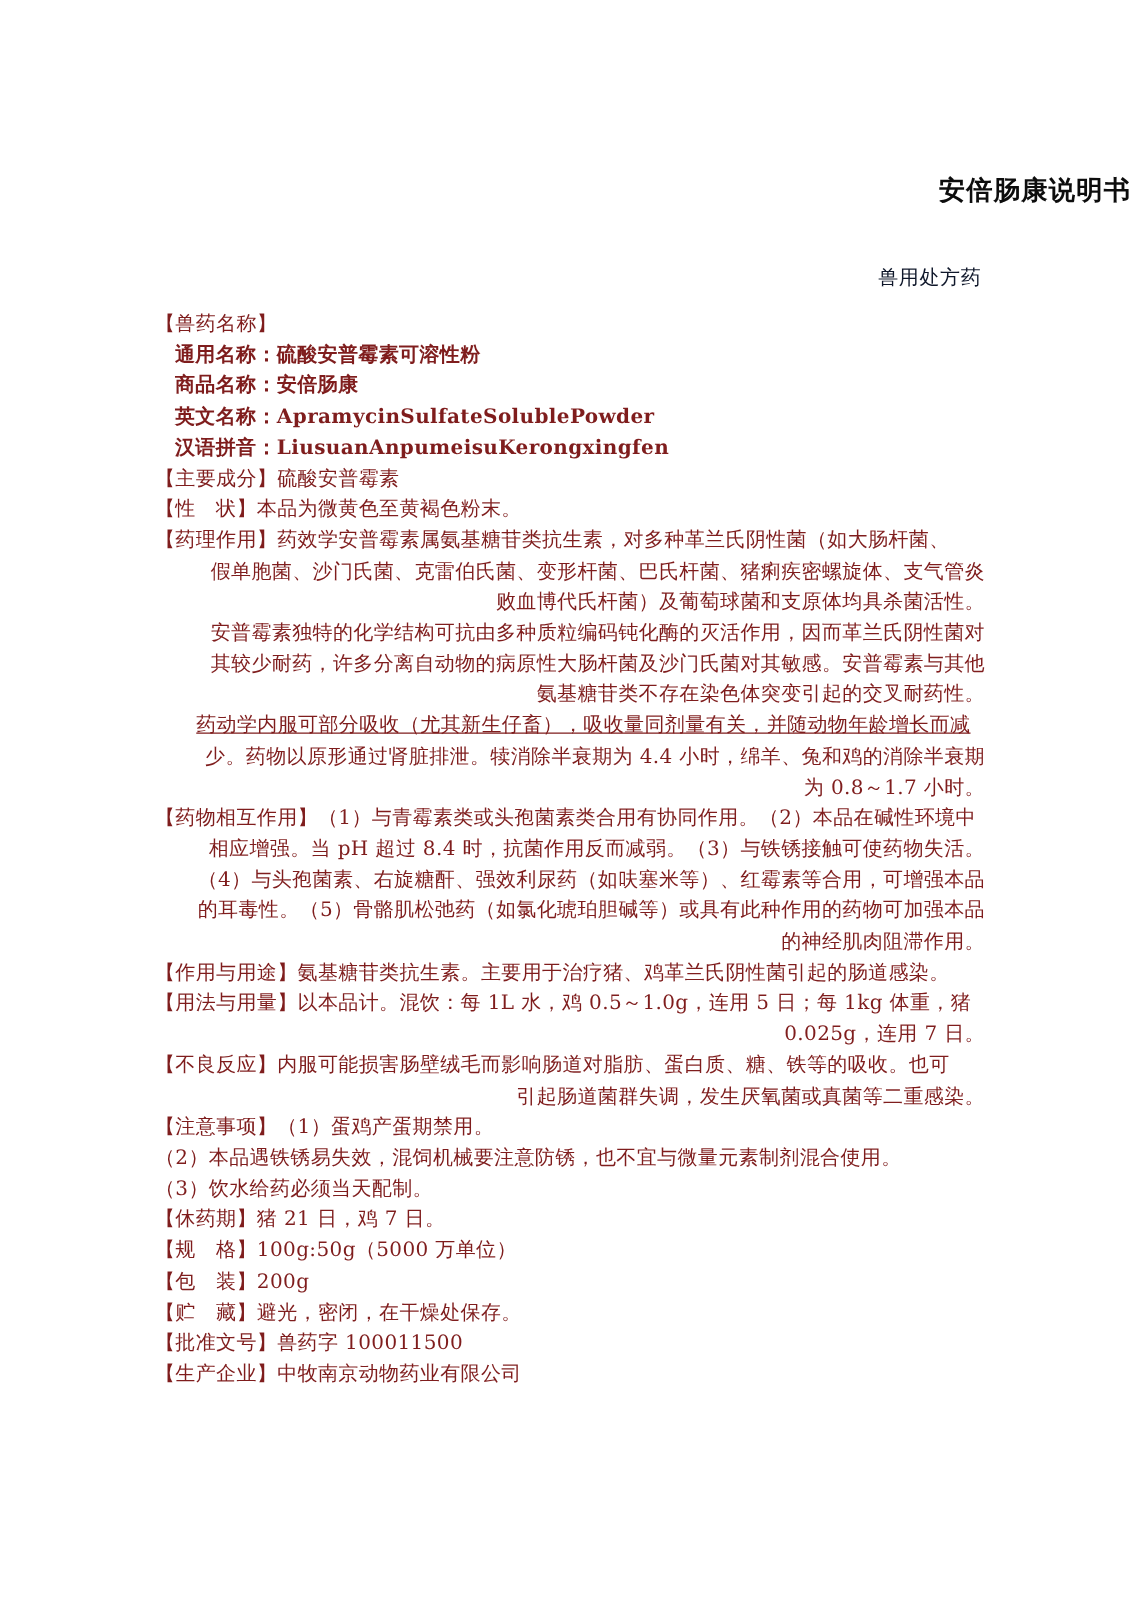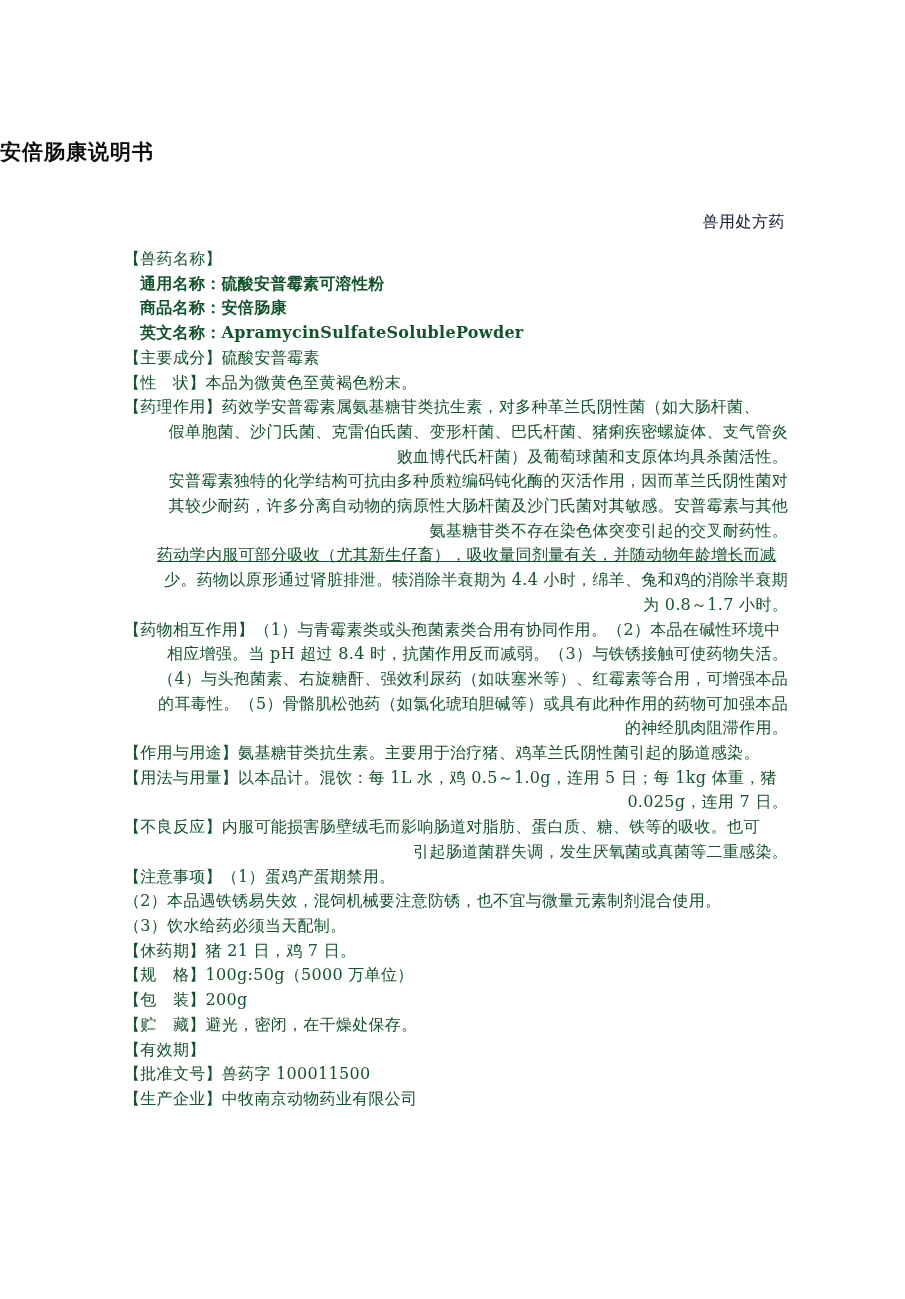--- a/index.html
+++ b/index.html
@@ -15,21 +15,21 @@
     color: #141414;
     font-family: "DejaVu Serif", "Liberation Serif", serif;
     overflow: hidden;
   }
   .doc-title {
     position: absolute;
     top: 138px;
     left: 0;
     width: 100%;
     margin: 0;
-    text-align: left;
+    text-align: right;
     font-size: 21px;
     font-weight: bold;
     letter-spacing: 1px;
     color: #0d0d0d;
   }
   .rx-class {
     position: absolute;
     top: 212px;
     right: 120px;
     font-size: 16px;
@@ -37,21 +37,21 @@
     color: #0f172a;
   }
   .doc-body {
     position: absolute;
     top: 247px;
     left: 124px;
     width: 664px;
     font-size: 16px;
     line-height: 24.7px;
     letter-spacing: 0.3px;
-    color: #14532d;
+    color: #7f1d1d;
   }
   .ln {
     min-height: 24.7px;
     white-space: pre-wrap;
   }
   .i0  { padding-left: 0; }
   .i1  { padding-left: 13px; text-align: right; }
   .i1n { padding-left: 16px; font-weight: bold; }
   .i2  { padding-left: 33px; text-decoration: underline; }
 </style>
@@ -62,20 +62,21 @@
 
   <h1 class="doc-title">安倍肠康说明书</h1>
 
   <div class="rx-class">兽用处方药</div>
 
   <div class="doc-body">
     <div class="ln i0">【兽药名称】</div>
     <div class="ln i1n">通用名称：硫酸安普霉素可溶性粉</div>
     <div class="ln i1n">商品名称：安倍肠康</div>
     <div class="ln i1n">英文名称：ApramycinSulfateSolublePowder</div>
+    <div class="ln i1n">汉语拼音：LiusuanAnpumeisuKerongxingfen</div>
     <div class="ln i0">【主要成分】硫酸安普霉素</div>
     <div class="ln i0">【性　状】本品为微黄色至黄褐色粉末。</div>
     <div class="ln i0">【药理作用】药效学安普霉素属氨基糖苷类抗生素，对多种革兰氏阴性菌（如大肠杆菌、</div>
     <div class="ln i1">假单胞菌、沙门氏菌、克雷伯氏菌、变形杆菌、巴氏杆菌、猪痢疾密螺旋体、支气管炎</div>
     <div class="ln i1">败血博代氏杆菌）及葡萄球菌和支原体均具杀菌活性。</div>
     <div class="ln i1">安普霉素独特的化学结构可抗由多种质粒编码钝化酶的灭活作用，因而革兰氏阴性菌对</div>
     <div class="ln i1">其较少耐药，许多分离自动物的病原性大肠杆菌及沙门氏菌对其敏感。安普霉素与其他</div>
     <div class="ln i1">氨基糖苷类不存在染色体突变引起的交叉耐药性。</div>
     <div class="ln i2">药动学内服可部分吸收（尤其新生仔畜），吸收量同剂量有关，并随动物年龄增长而减</div>
     <div class="ln i1">少。药物以原形通过肾脏排泄。犊消除半衰期为 4.4 小时，绵羊、兔和鸡的消除半衰期</div>
@@ -90,18 +91,17 @@
     <div class="ln i1">0.025g，连用 7 日。</div>
     <div class="ln i0">【不良反应】内服可能损害肠壁绒毛而影响肠道对脂肪、蛋白质、糖、铁等的吸收。也可</div>
     <div class="ln i1">引起肠道菌群失调，发生厌氧菌或真菌等二重感染。</div>
     <div class="ln i0">【注意事项】（1）蛋鸡产蛋期禁用。</div>
     <div class="ln i0">（2）本品遇铁锈易失效，混饲机械要注意防锈，也不宜与微量元素制剂混合使用。</div>
     <div class="ln i0">（3）饮水给药必须当天配制。</div>
     <div class="ln i0">【休药期】猪 21 日，鸡 7 日。</div>
     <div class="ln i0">【规　格】100g:50g（5000 万单位）</div>
     <div class="ln i0">【包　装】200g</div>
     <div class="ln i0">【贮　藏】避光，密闭，在干燥处保存。</div>
-    <div class="ln i0">【有效期】</div>
     <div class="ln i0">【批准文号】兽药字 100011500</div>
     <div class="ln i0">【生产企业】中牧南京动物药业有限公司</div>
   </div>
 
 </div>
 
 </body></html>

